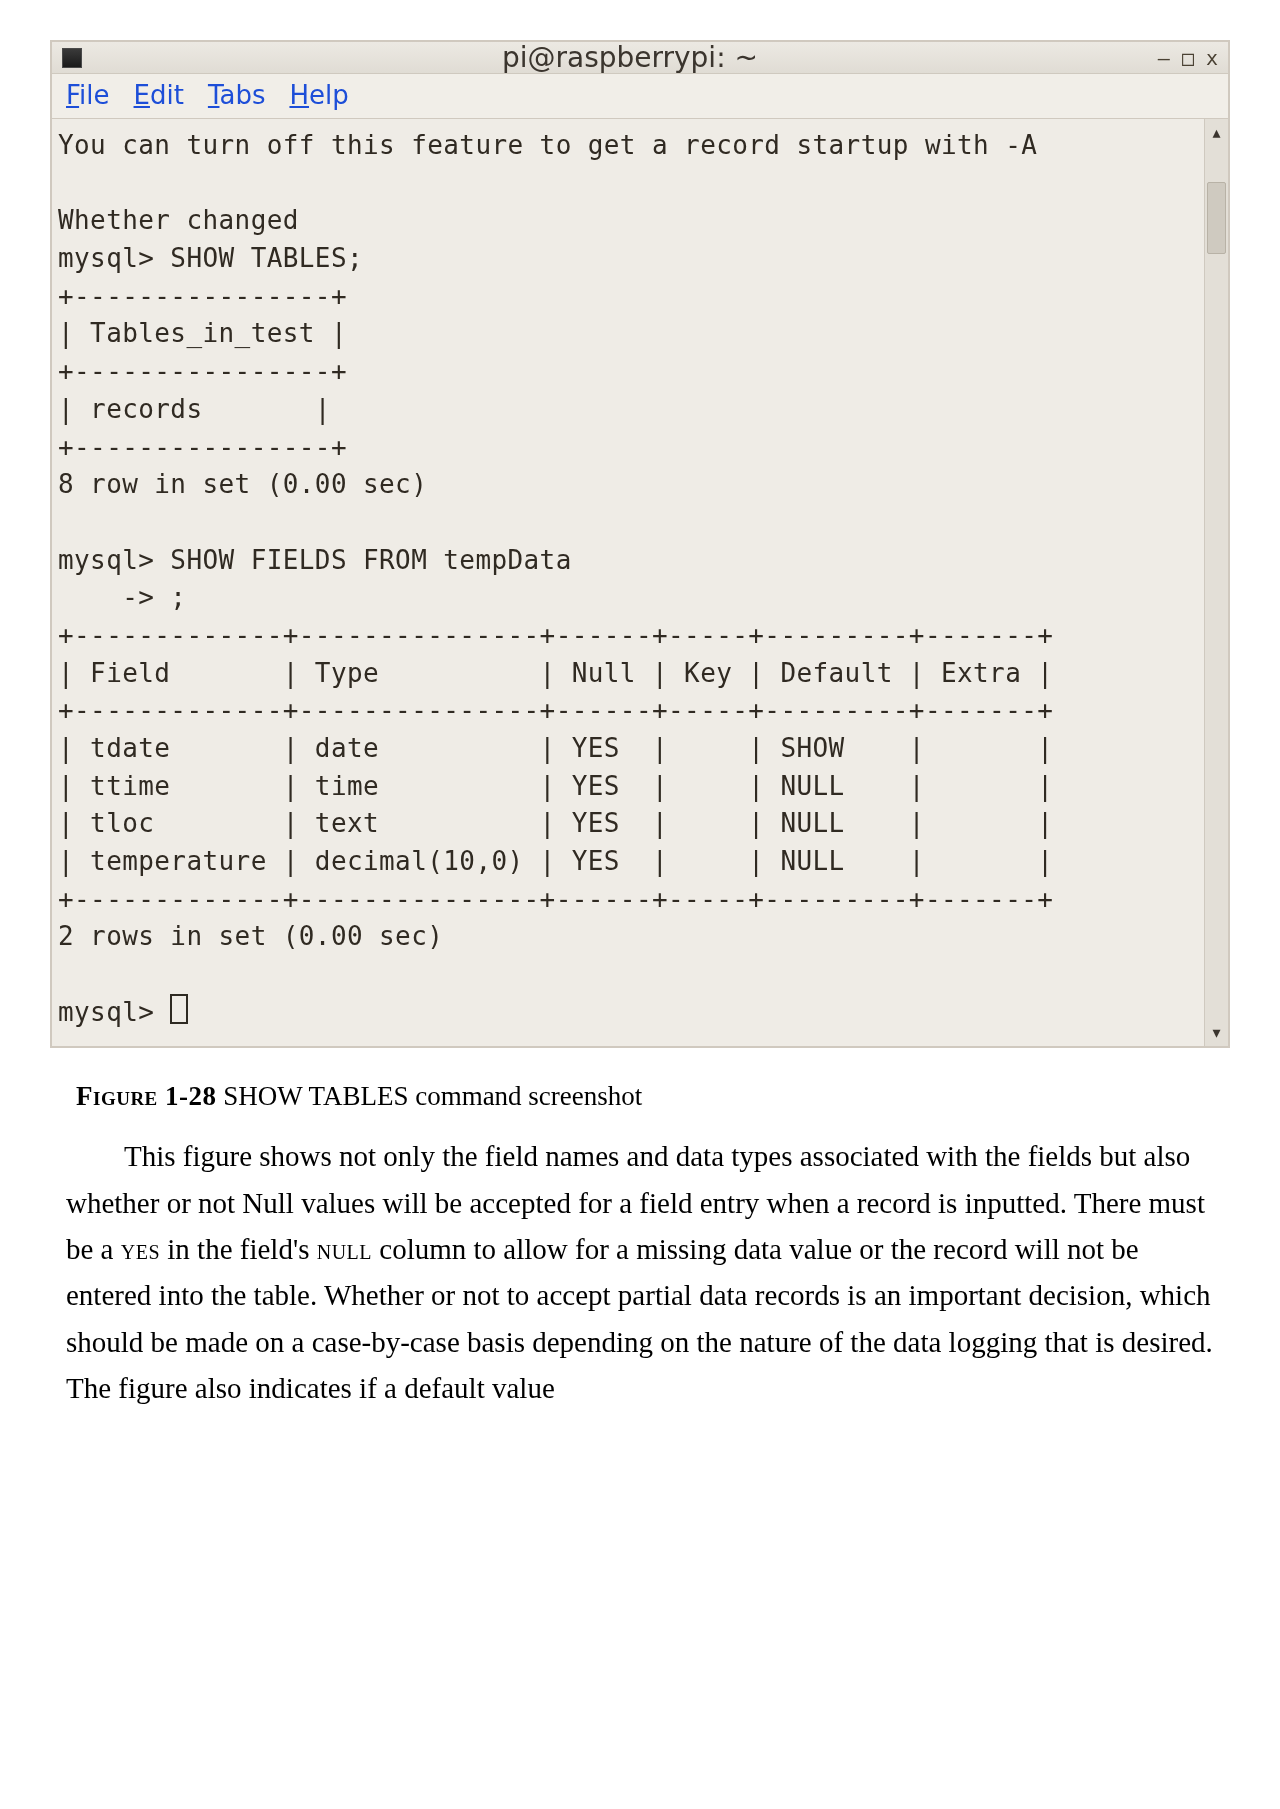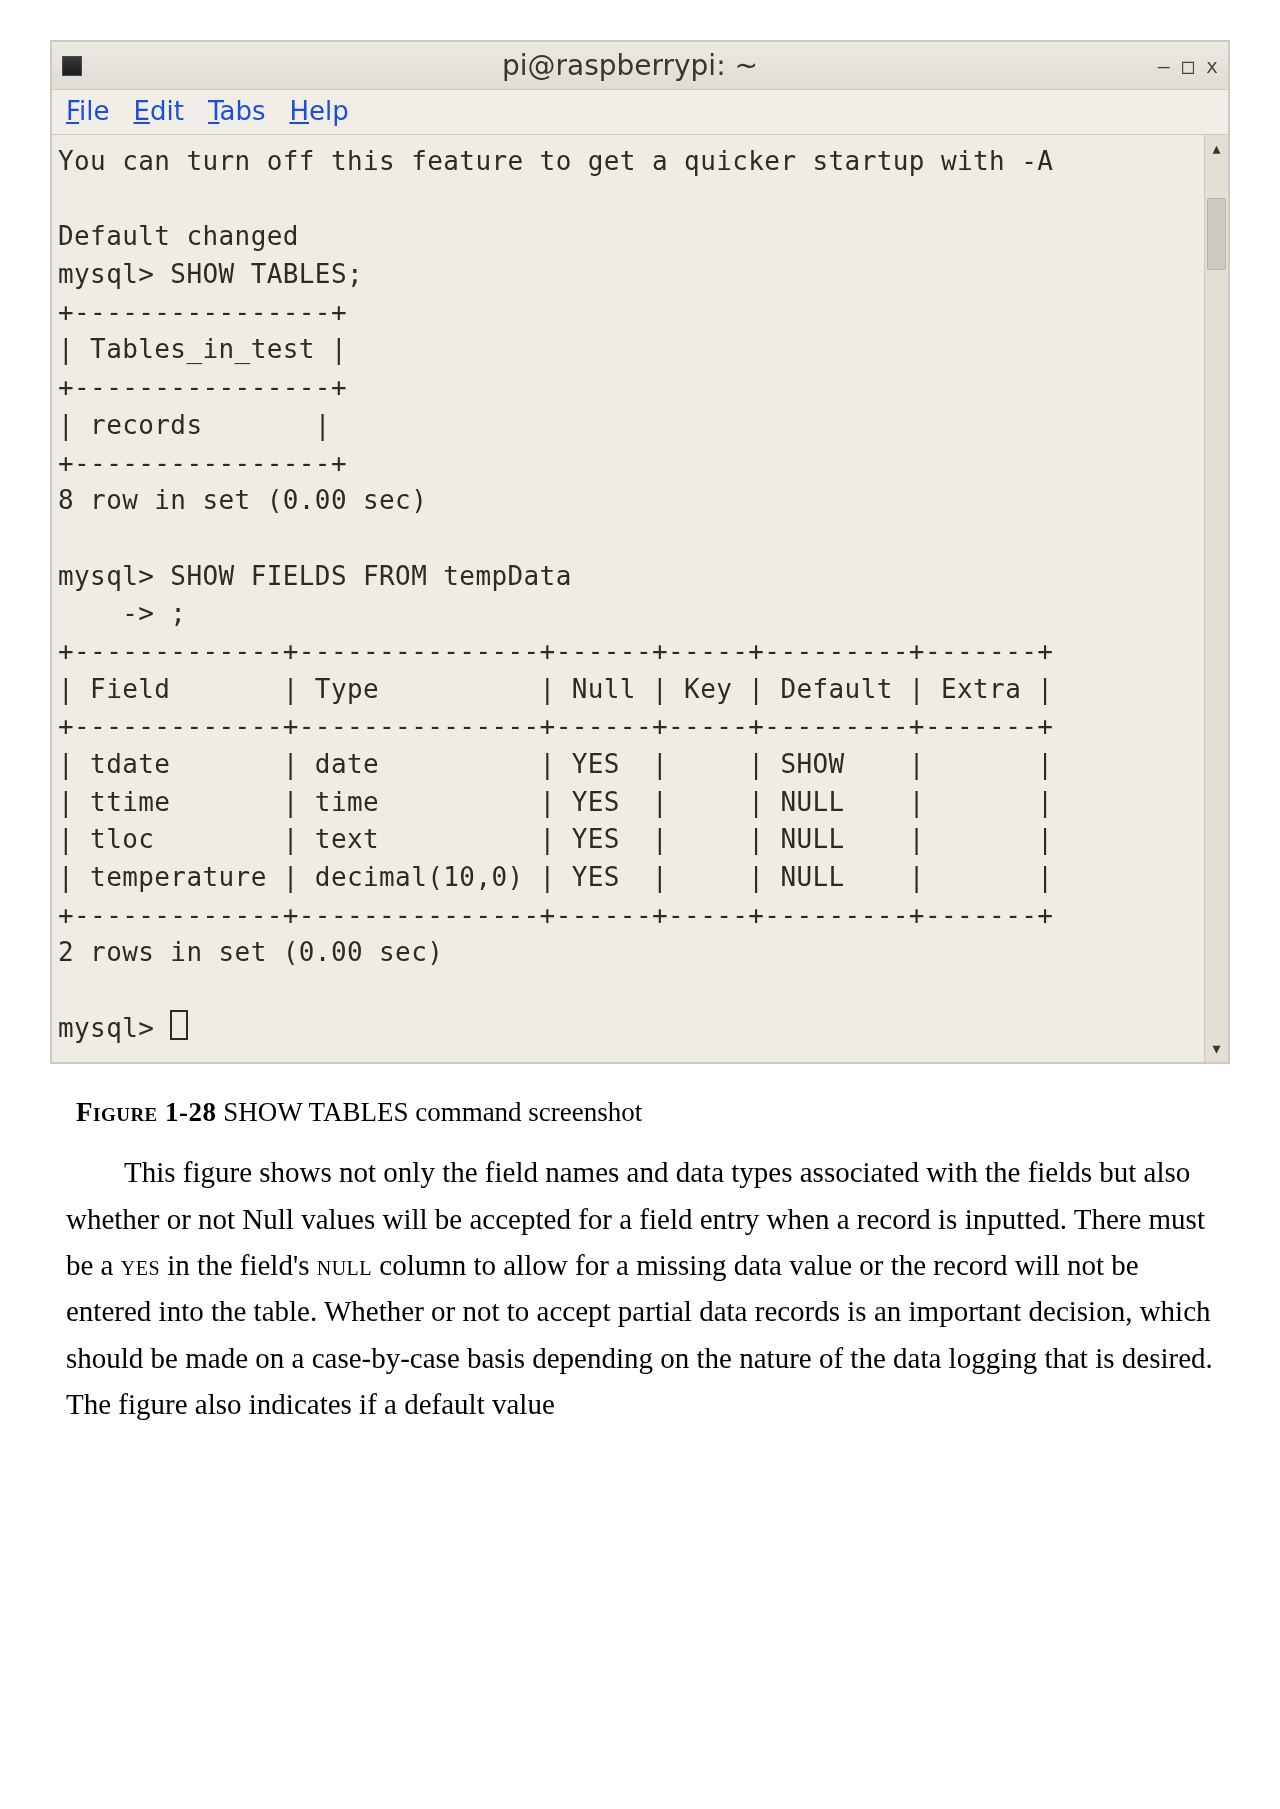--- a/index.html
+++ b/index.html
@@ -22,21 +22,21 @@
     display: flex;
     flex-direction: column;
     width: 100%;
     box-sizing: border-box;
   }
   .term-titlebar {
     display: flex;
     align-items: center;
     justify-content: space-between;
     padding: 0 10px;
-    height: 48px;
+    height: 32px;
     background: linear-gradient(#ece9e3, #e0dcd4);
     border-bottom: 1px solid #cfc9bf;
     box-sizing: border-box;
   }
   .term-titlebar-left {
     width: 40px;
     display: flex;
     align-items: center;
   }
   .app-square {
@@ -178,23 +178,23 @@
     </div>
 
     <div class="term-menubar">
       <span class="menu-item"><span class="accel">F</span>ile</span>
       <span class="menu-item"><span class="accel">E</span>dit</span>
       <span class="menu-item"><span class="accel">T</span>abs</span>
       <span class="menu-item"><span class="accel">H</span>elp</span>
     </div>
 
     <div class="term-body-wrap">
-      <div class="term-body"><span>You can turn off this feature to get a quicker startup with -A</span>
+      <div class="term-body"><span>You can turn off this feature to get a record startup with -A</span>
 <span></span>
-<span>Default changed</span>
+<span>Whether changed</span>
 <span>mysql&gt; SHOW TABLES;</span>
 <span>+----------------+</span>
 <span>| Tables_in_test |</span>
 <span>+----------------+</span>
 <span>| records       |</span>
 <span>+----------------+</span>
 <span>8 row in set (0.00 sec)</span>
 <span></span>
 <span>mysql&gt; SHOW FIELDS FROM tempData</span>
 <span>    -&gt; ;</span>

